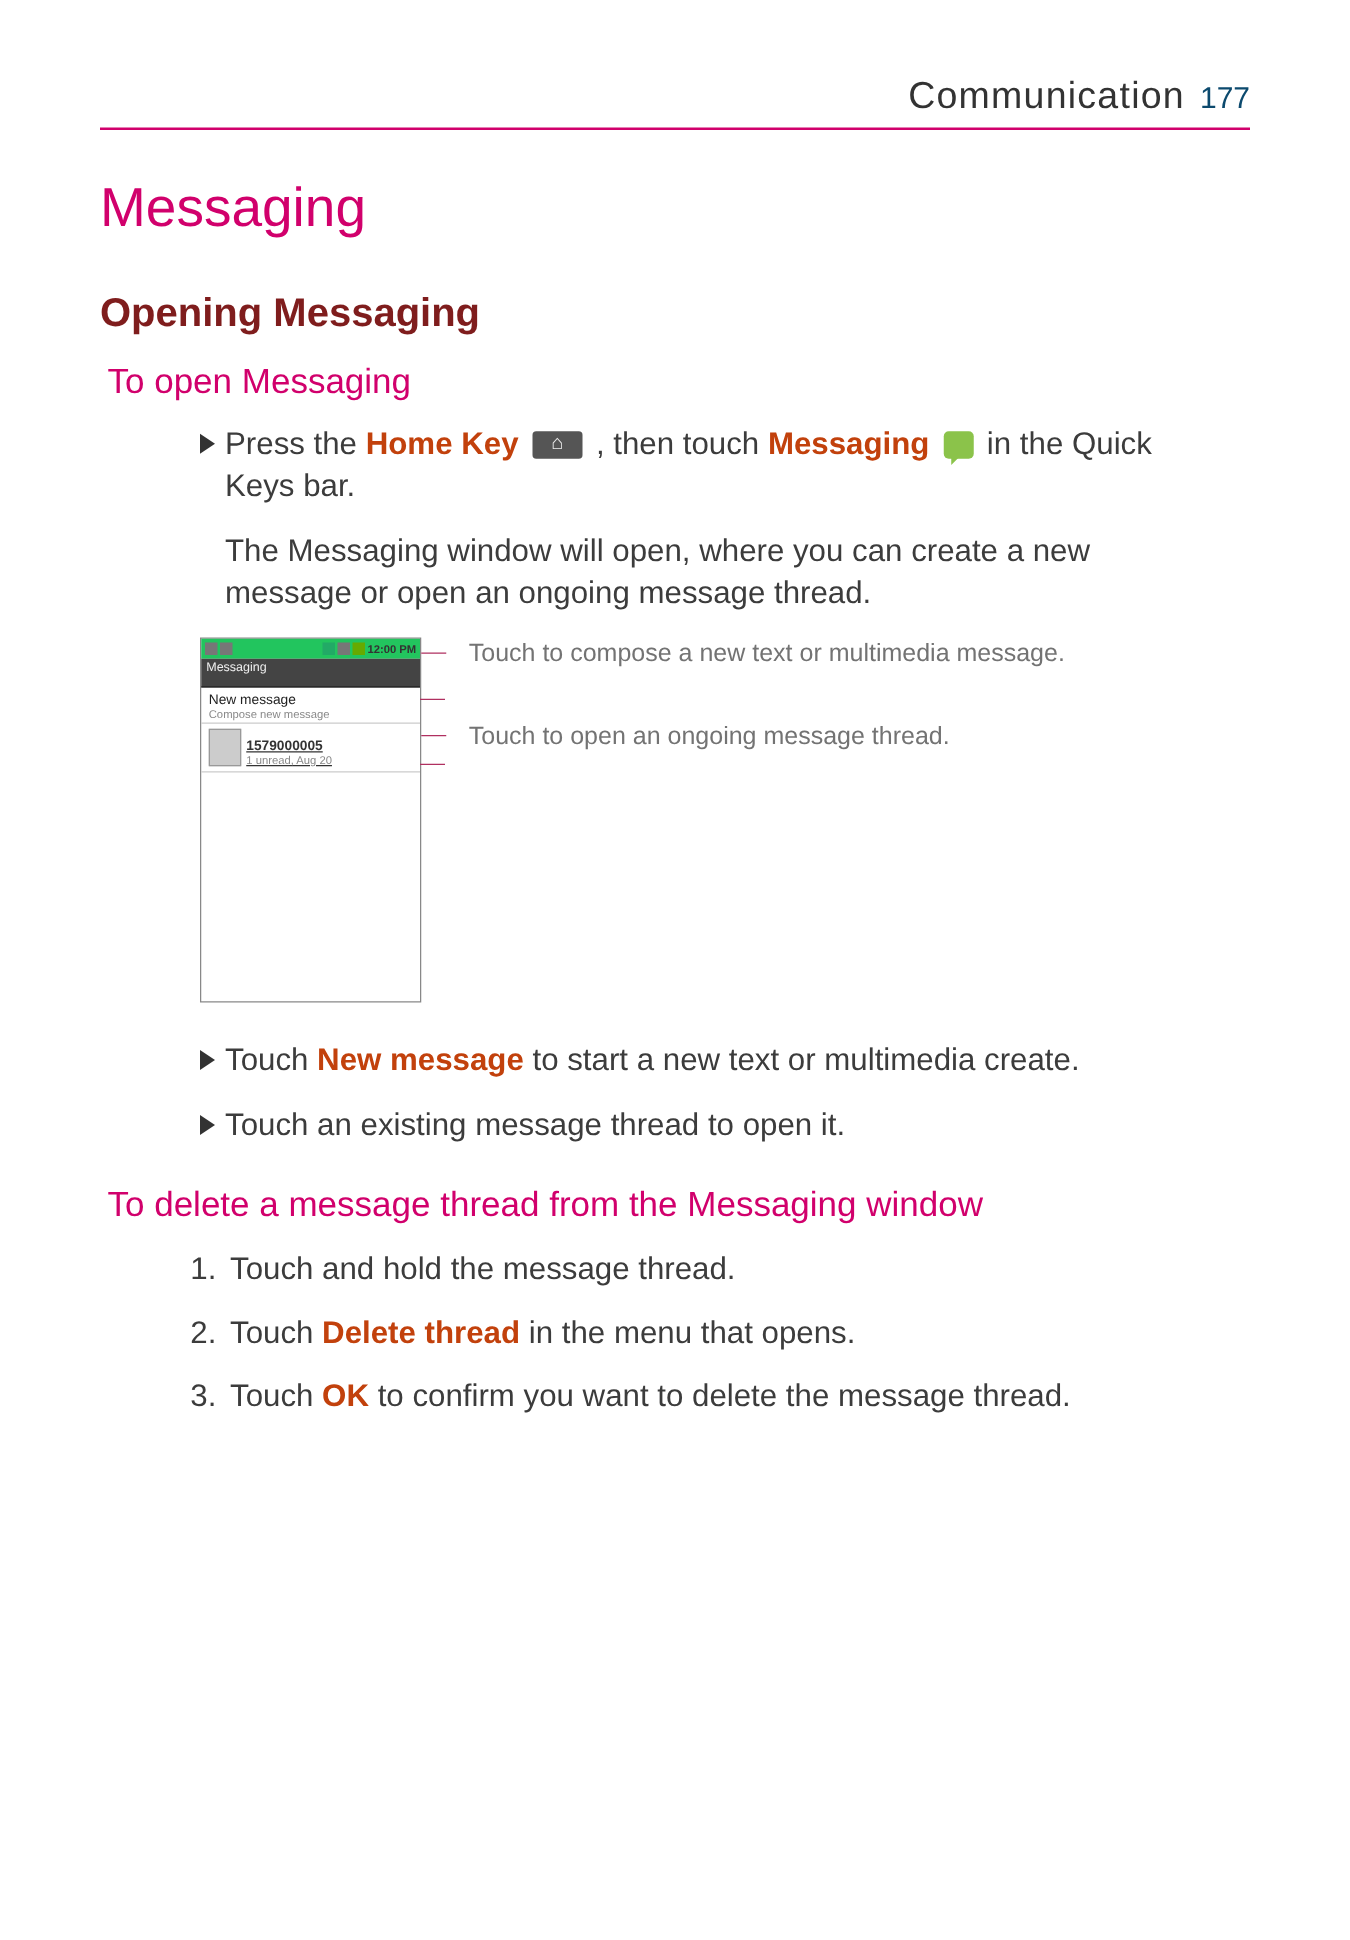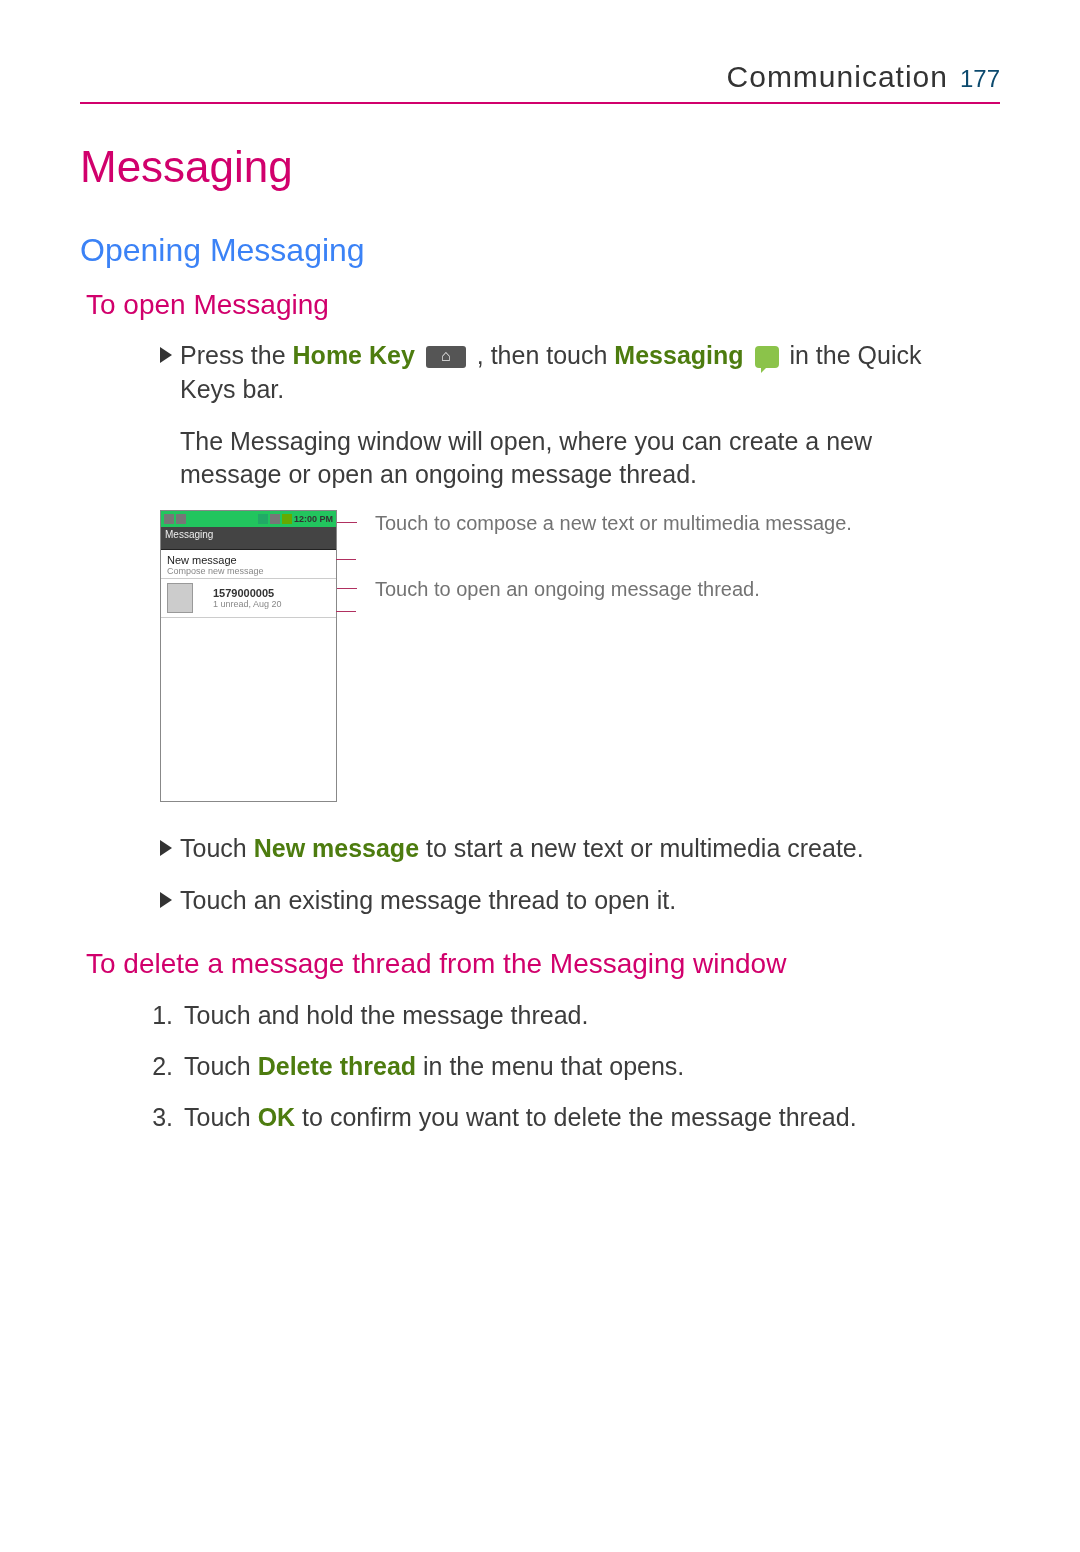--- a/index.html
+++ b/index.html
@@ -31,22 +31,22 @@
     font-size: 24px;
     color: #0c4a6e;
   }
   h1.main {
     color: #d1006c;
     font-weight: normal;
     font-size: 44px;
     margin: 0 0 40px 0;
   }
   h2.section {
-    color: #3b82f6;
-    font-weight: normal;
+    color: #7f1d1d;
+    font-weight: bold;
     font-size: 32px;
     margin: 0 0 20px 0;
   }
   h3.sub {
     color: #d1006c;
     font-weight: normal;
     font-size: 28px;
     margin: 0 0 18px 6px;
   }
   .body-text {
@@ -69,21 +69,21 @@
     border-top: 8px solid transparent;
     border-bottom: 8px solid transparent;
     border-left: 12px solid #333;
     margin-top: 8px;
     margin-right: 8px;
     flex-shrink: 0;
   }
   .para {
     margin-bottom: 18px;
   }
-  .bold { font-weight: bold; color:#4d7c0f; }
+  .bold { font-weight: bold; color:#c2410c; }
   .icon-key {
     display: inline-block;
     width: 40px; height: 22px;
     background: #555;
     border-radius: 3px;
     vertical-align: middle;
     position: relative;
     margin: 0 4px;
   }
   .icon-key::after{
@@ -149,24 +149,25 @@
     border-bottom:1px solid #222;
   }
   .newmsg {
     padding:4px 6px 2px 6px;
     border-bottom:1px solid #ccc;
   }
   .newmsg .t1{ font-size:11px; color:#222;}
   .newmsg .t2{ font-size:9px; color:#888;}
   .thread {
     display:flex;
-    align-items:center;
-    gap:20px;
+    align-items:flex-end;
+    gap:4px;
     padding:4px 6px;
     border-bottom:1px solid #ccc;
+    text-decoration:underline;
   }
   .avatar{
     width:24px;height:28px;background:#ccc;border:1px solid #999;
   }
   .thread .tname{font-size:11px; font-weight:bold;}
   .thread .tsub{font-size:9px; color:#888;}
   .callouts {
     margin-left: 20px;
     font-size: 20px;
     color:#737373;

